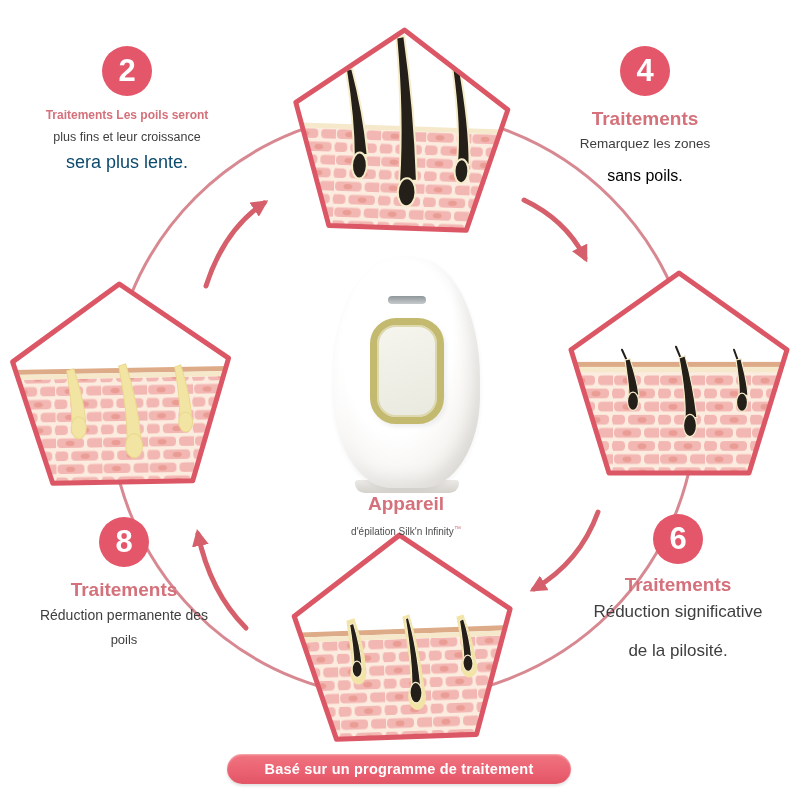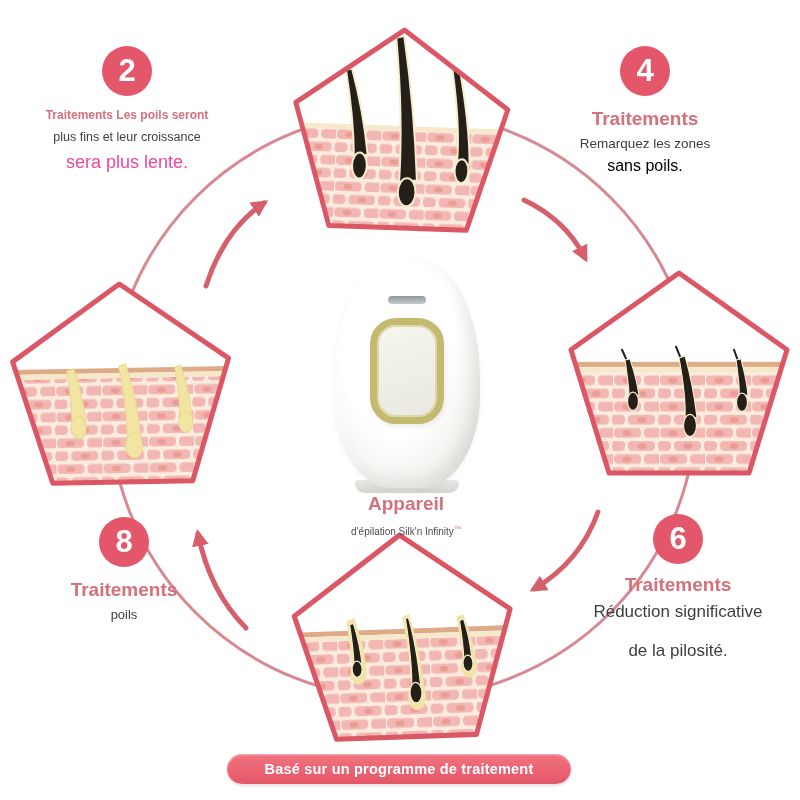--- a/index.html
+++ b/index.html
@@ -42,23 +42,23 @@
   .num{
     width:50px; height:50px; border-radius:50%; margin:0 auto 12px;
     background:var(--accent,#e45669); color:#ffffff;
     font-size:31px; font-weight:bold; line-height:50px; text-align:center;
   }
   .title{color:var(--accent-soft,#d4717b); font-weight:bold;}
   .title-sm{font-size:12px; margin-bottom:8px;}
   .title-lg{font-size:19px; margin-bottom:6px;}
   .stage-2{left:17px; top:46px; width:220px;}
   .stage-2 .l1{font-size:12.5px; margin-bottom:8px;}
-  .stage-2 .l2{font-size:18px; color:#ec4899;}
+  .stage-2 .l2{font-size:18px; color:#0c4a6e;}
   .stage-4{left:535px; top:46px; width:220px;}
-  .stage-4 .l1{font-size:13.5px; margin-bottom:6px;}
+  .stage-4 .l1{font-size:13.5px; margin-bottom:16px;}
   .stage-4 .l2{font-size:16px; color:#000000;}
   .stage-6{left:560px; top:514px; width:236px;}
   .stage-6 .num{margin-bottom:10px;}
   .stage-6 .l1{font-size:17px; margin-bottom:19px;}
   .stage-6 .l2{font-size:17px;}
   .stage-8{left:16px; top:517px; width:216px;}
   .stage-8 .l1{font-size:14px; margin-bottom:9px;}
   .stage-8 .l2{font-size:13px;}
   
   .device{position:absolute; left:334px; top:258px; width:146px; height:236px; z-index:2;}
@@ -288,18 +288,19 @@
   <div class="stage stage-6">
     <div class="num">6</div>
     <div class="title title-lg">Traitements</div>
     <div class="l1">Réduction significative</div>
     <div class="l2">de la pilosité.</div>
   </div>
 
   <div class="stage stage-8">
     <div class="num">8</div>
     <div class="title title-lg">Traitements</div>
+    <div class="l1">Réduction permanente des</div>
     <div class="l2">poils</div>
   </div>
 
   <div class="banner">Basé sur un programme de traitement bimensuel</div>
 
 </div>
 
 </body></html>

